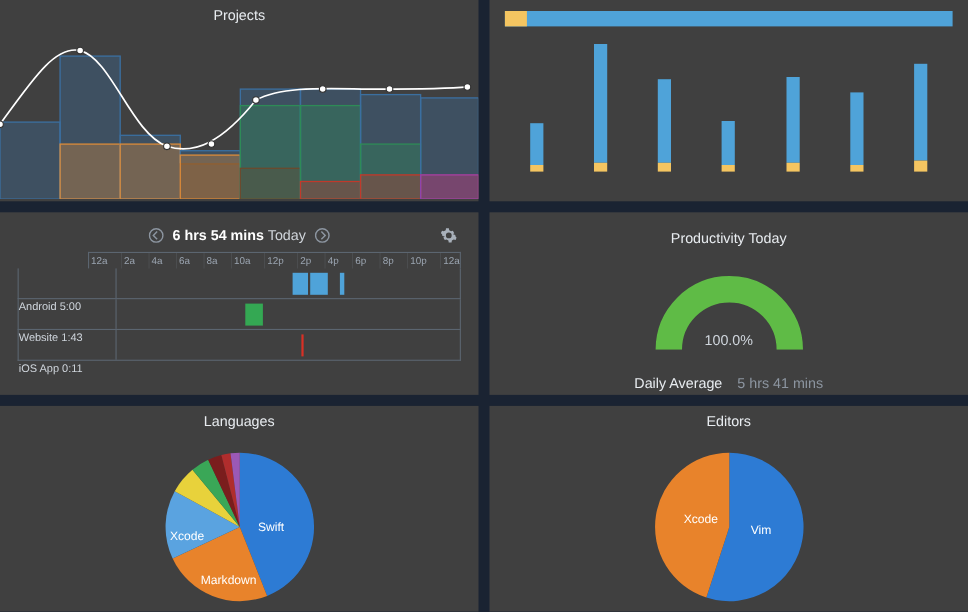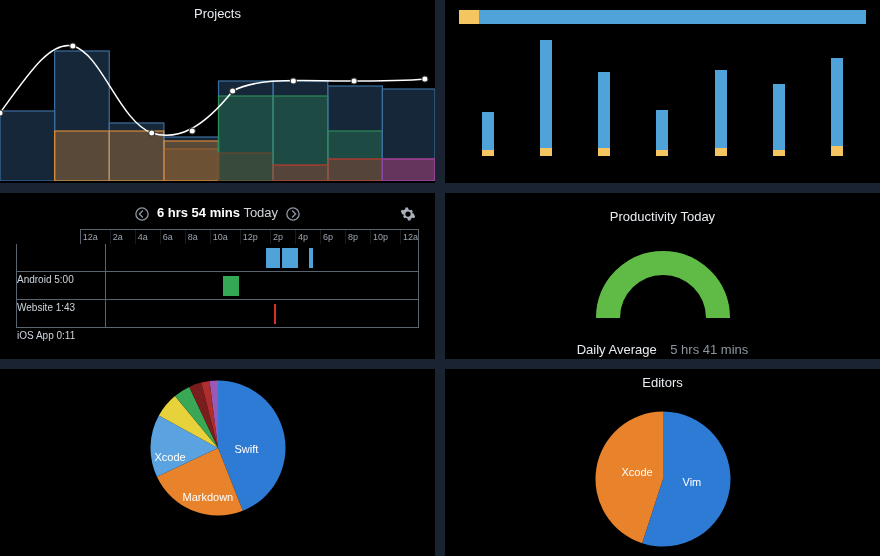--- a/index.html
+++ b/index.html
@@ -13,21 +13,21 @@
   font-size: 13px;
 }
 .grid {
   display: grid;
   grid-template-columns: 1fr 1fr;
   gap: 10px;
   padding: 0;
   height: 556px;
 }
 .panel {
-  background: #000000;
+  background: #404040;
   position: relative;
   overflow: hidden;
 }
 .panel-title {
   text-align: center;
   padding: 6px 0 10px;
   color: #e8ecf0;
   font-size: 13px;
 }
 
@@ -220,27 +220,29 @@
     </div>
   </div>
 
   <div class="panel prod">
     <div class="panel-title">Productivity Today</div>
     <div class="gauge">
       <svg viewBox="0 0 140 70">
         <path d="M15 70 A55 55 0 0 1 125 70" fill="none" stroke="#5fbb46" stroke-width="24"></path>
       </svg>
     </div>
+    <div class="prod-pct">100.0%</div>
     <div class="prod-da">
       <span class="l">Daily Average</span>
       <span class="v">5 hrs 41 mins</span>
     </div>
   </div>
 
   <div class="panel">
+    <div class="panel-title">Languages</div>
     <div class="pie-wrap">
       <div class="pie">
         <svg id="lang-pie" viewBox="0 0 100 100">
             <path d="M50 50 L50 5 A45 45 0 0 1 66.5656048708105 91.83994186497131 Z" fill="#2d7bd4"></path>
             <path d="M50 50 L66.5656048708105 91.83994186497131 A45 45 0 0 1 9.282782639029122 69.16006812042826 Z" fill="#e8832b"></path>
             <path d="M50 50 L9.282782639029122 69.16006812042826 A45 45 0 0 1 10.566199398026143 28.32108466542281 Z" fill="#5aa3e0"></path>
             <path d="M50 50 L10.566199398026143 28.32108466542281 A45 45 0 0 1 21.31592046130897 15.32690407508948 Z" fill="#e8d23b"></path>
             <path d="M50 50 L21.31592046130897 15.32690407508948 A45 45 0 0 1 30.83993187957172 9.28278263902913 Z" fill="#3aa757"></path>
             <path d="M50 50 L30.83993187957172 9.28278263902913 A45 45 0 0 1 38.80895507758155 6.413757749211598 Z" fill="#7a1d1d"></path>
             <path d="M50 50 L38.80895507758155 6.413757749211598 A45 45 0 0 1 44.36000448960633 5.354838440848496 Z" fill="#b02d2d"></path>

